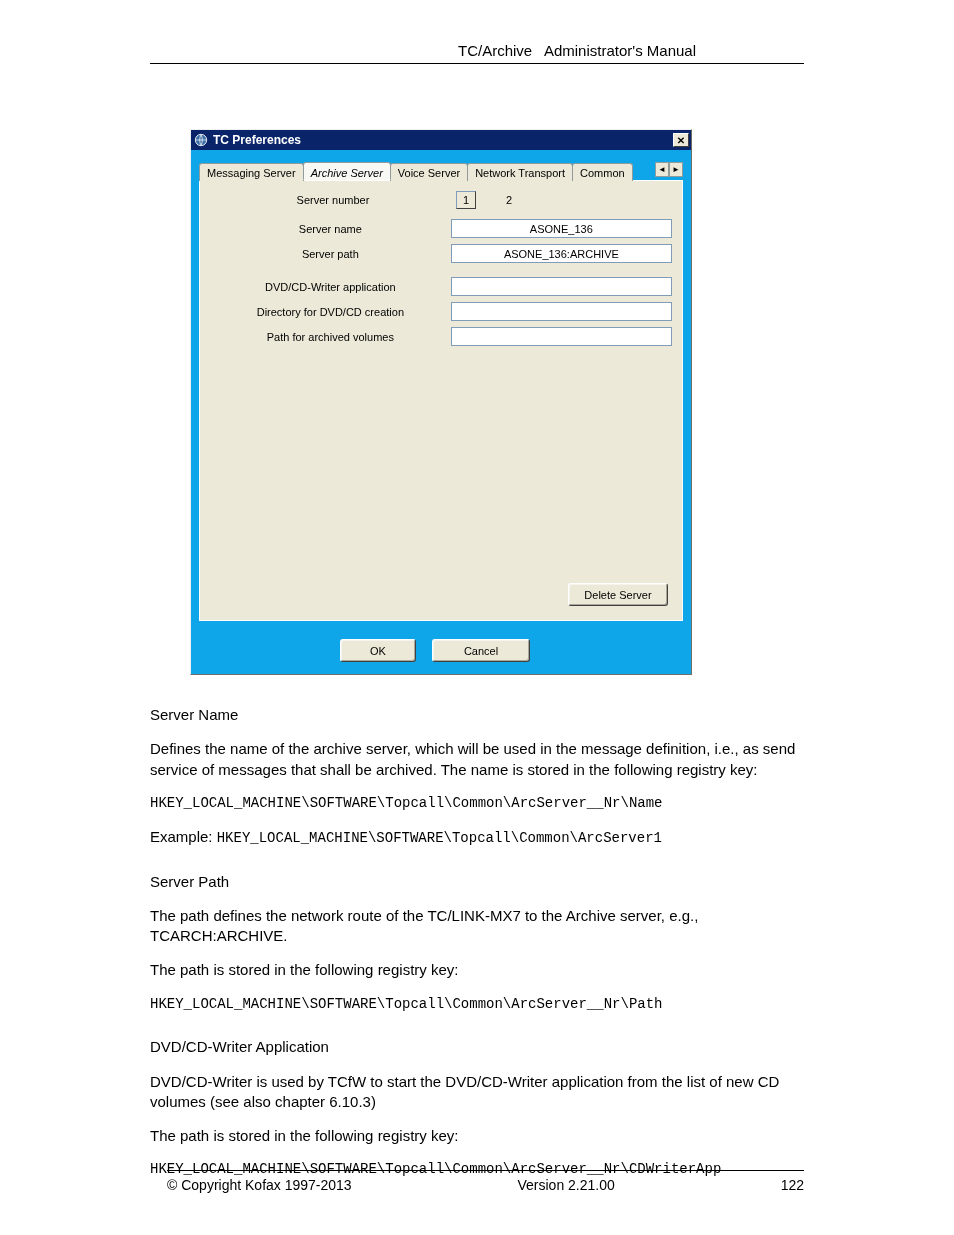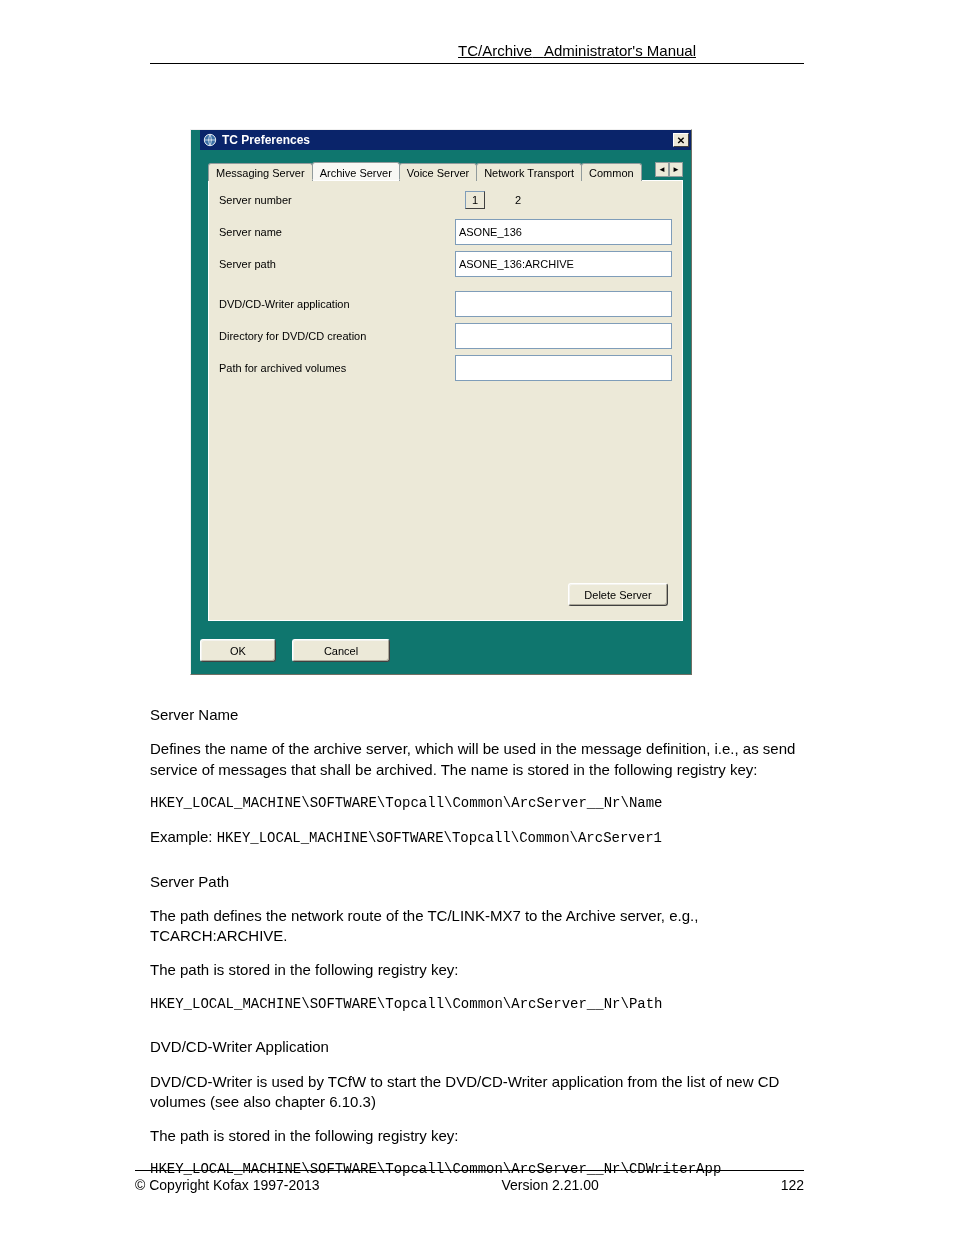--- a/index.html
+++ b/index.html
@@ -15,33 +15,31 @@
   .page {
     padding: 42px 150px 60px 150px;
   }
   .header-line {
     text-align: right;
     font-size: 15px;
     padding-bottom: 4px;
     border-bottom: 1px solid #000;
     margin-bottom: 65px;
     padding-right: 108px;
-    text-decoration: underline;
   }
 
   
   .dialog {
     width: 502px;
     margin: 16px 0 30px 40px;
-    background: #0f766e;
+    background: #0ea5e9;
     border: 1px solid #716f64;
     border-left-color:#f0f0f0;
     border-top-color:#f0f0f0;
     font-family: Tahoma, Arial, sans-serif;
-    padding-left: 9px;
   }
   .titlebar {
     background: linear-gradient(to right,#0a246a,#a6caf0);
     background: #0a246a;
     color: #fff;
     display: flex;
     align-items: center;
     height: 20px;
     padding: 0 2px;
   }
@@ -90,20 +88,21 @@
     height:18px;
     line-height:14px;
   }
   .tab.active {
     background:#f8f8f4;
     border-bottom:1px solid #f8f8f4;
     top:0;
     padding-top:3px;
     padding-bottom:4px;
     z-index:2;
+    font-style:italic;
   }
   .tab-scroll {
     display:flex;
     margin-left: 2px;
     position: absolute;
     right:0;
     top:0;
   }
   .tab-scroll .sbtn {
     width:14px;height:15px;
@@ -123,78 +122,79 @@
     color:#000;
     height: 440px;
     position:relative;
   }
   .row {
     display:flex;
     align-items:center;
     margin-bottom: 10px;
   }
   .row-tight { margin-bottom:6px; }
-  .lbl { width: 246px; }
+  .lbl { width: 246px; text-align: center; }
   .numbox {
     width: 20px; height:18px;
     border:1px solid #7f9db9;
     border-right-color:#404040;
     border-bottom-color:#404040;
     display:inline-flex;align-items:center;justify-content:center;
     background:#ece9d8;
     margin-right:30px;
     font-size:11px;
   }
   .number2 { font-size:11px; }
   .txt {
     width: 226px;
-    height: 26px;
+    height: 19px;
     border:1px solid #7f9db9;
     background:#fff;
     padding: 1px 3px;
     font-size:11px;
     font-family:Tahoma,Arial,sans-serif;
+    text-align:center;
   }
   .delete-row {
     position:absolute;
     right: 14px;
     bottom: 14px;
     border-radius: 11px;
   }
   .winbtn {
     width: 100px; height: 23px;
     background:#ece9d8;
     border:1px solid #404040;
     border-top-color:#fff;
     border-left-color:#fff;
     border-radius:3px;
     font-size:11px;
     box-shadow: inset 1px 1px 0 #f4f3ee, inset -1px -1px 0 #aca899;
   }
   .btnrow {
     display:flex;
-    justify-content:flex-start;
+    justify-content:center;
     gap: 16px;
     padding: 10px 12px 12px 0;
   }
 
   
   .body-text { font-size:15px; margin-top: 30px; line-height:1.35; }
   .body-text p { margin: 0 0 14px 0; }
   .label15 { font-size:15px; }
   .reg {
     font-family: "Courier New", monospace;
     font-size: 14px;
   }
   .reg .var { }
   .indent { margin-left: 92px; }
   .footer {
     position:absolute;
     bottom: 42px;
-    left: 135px;
+    left: 167px;
     right:150px;
     border-top:1px solid #000;
     padding-top:6px;
     font-size:14px;
     display:flex;
     justify-content:space-between;
   }
 </style>
 </head>
 <body>

